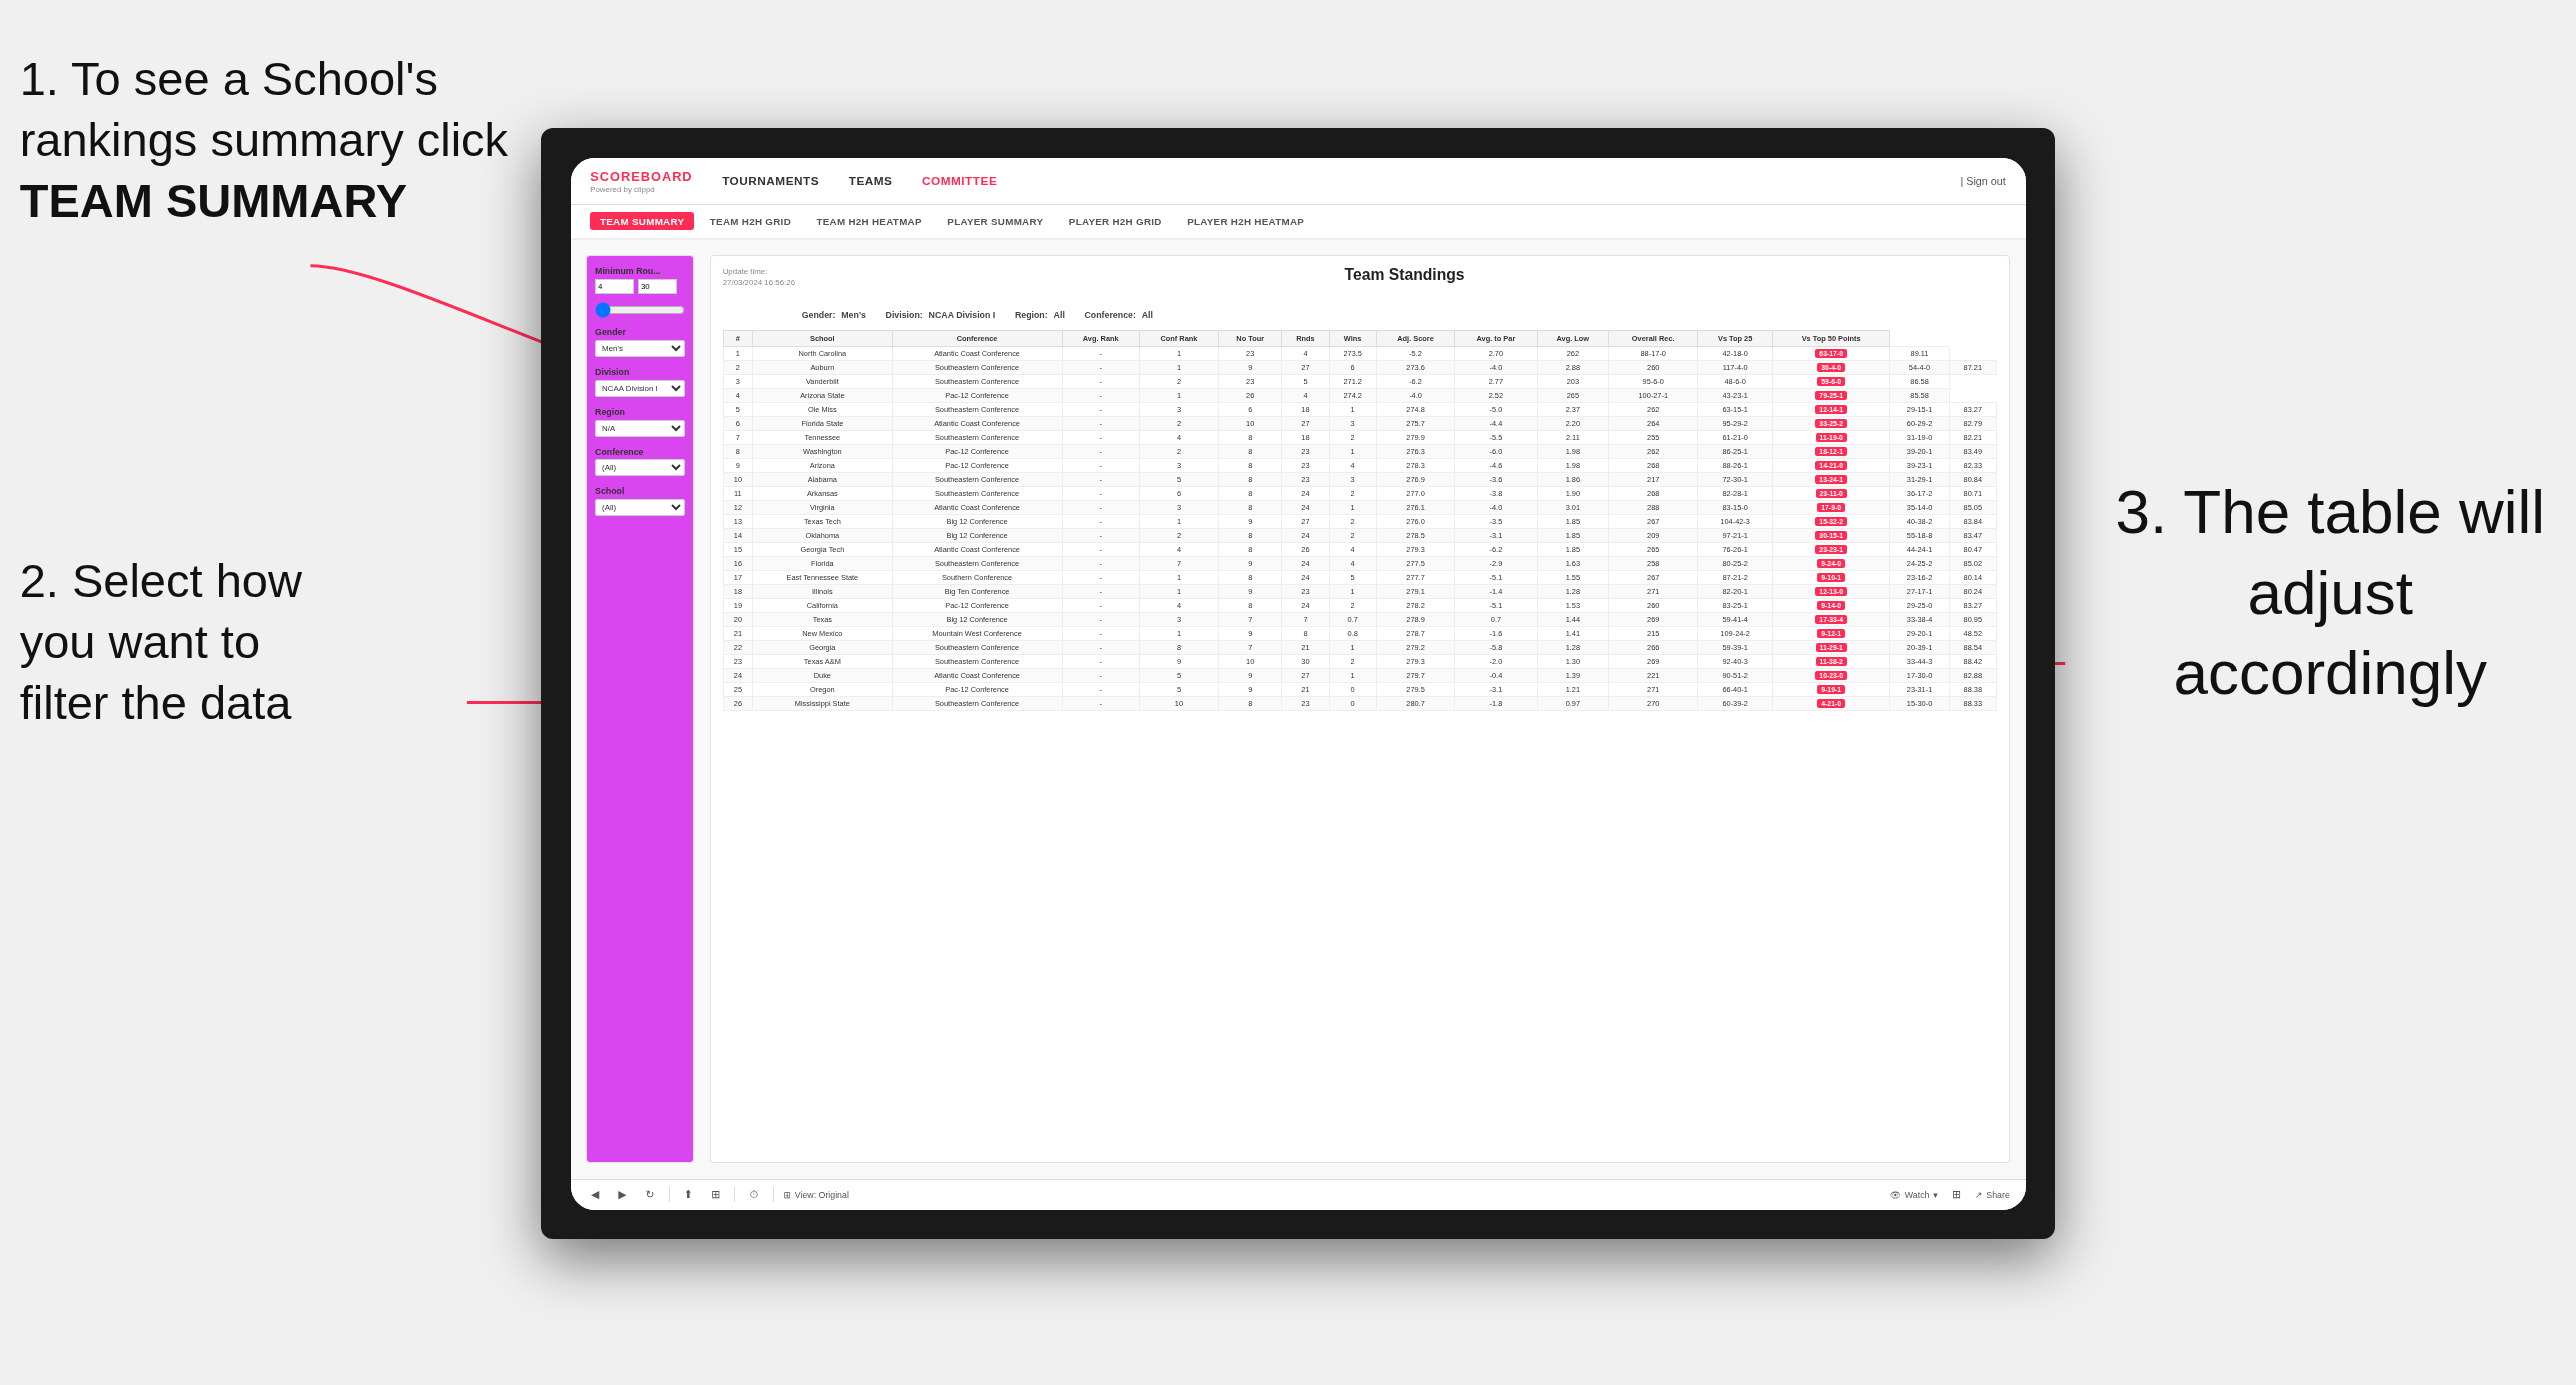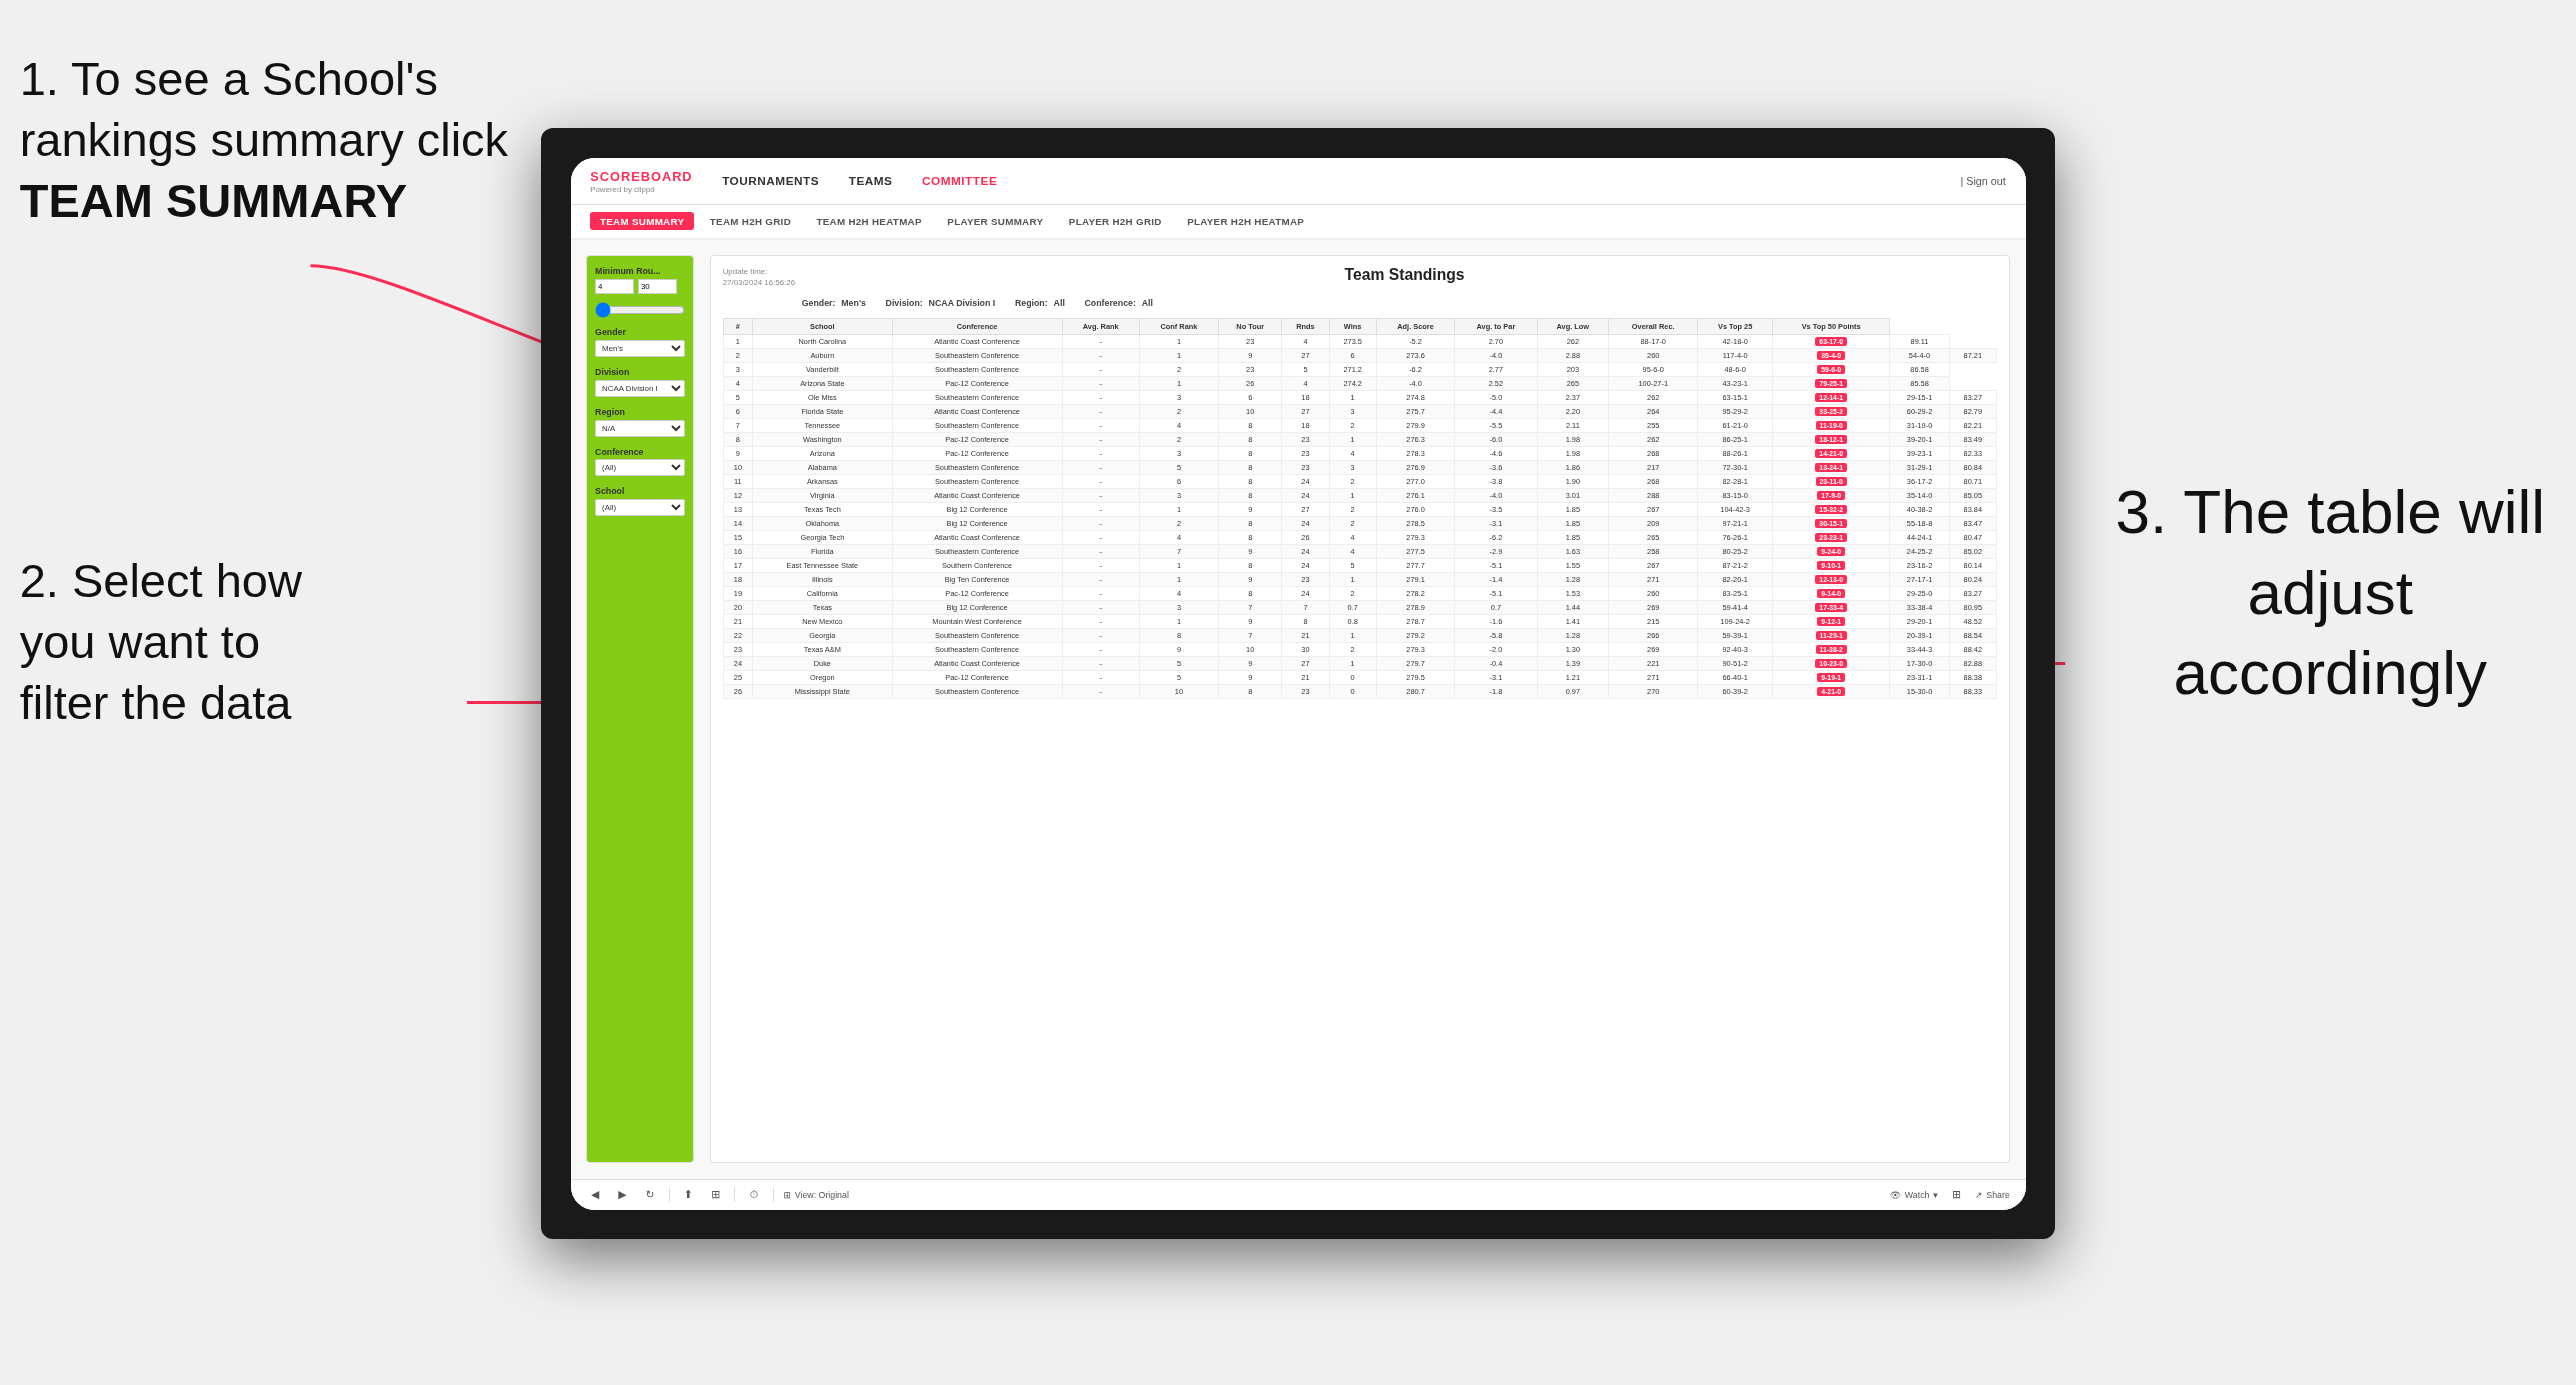--- a/index.html
+++ b/index.html
@@ -154,21 +154,21 @@
       display: flex;
       background: #f8f8f8;
       padding: 15.7px;
       gap: 15.7px;
     }
 
     
     .filters-panel {
       width: 108px;
       flex-shrink: 0;
-      background: #84cc16;
+      background: #d946ef;
       border: 1px solid #e0e0e0;
       border-radius: 3.9px;
       padding: 9.8px 7.9px;
       font-size: 8.8px;
     }
 
     .filter-label {
       font-weight: 700;
       color: #333;
       margin-bottom: 2.9px;
@@ -211,21 +211,21 @@
       border: 1px solid #e0e0e0;
       border-radius: 3.9px;
       overflow: auto;
       padding: 9.8px 11.8px;
     }
 
     .table-header-section {
       display: flex;
       align-items: flex-start;
       gap: 17px;
-      margin-bottom: 10px;
+      margin-bottom: 22px;
     }
 
     .update-time {
       font-size: 7.9px;
       color: #888;
       line-height: 1.4;
     }
 
     .table-title {
       font-size: 15.7px;

